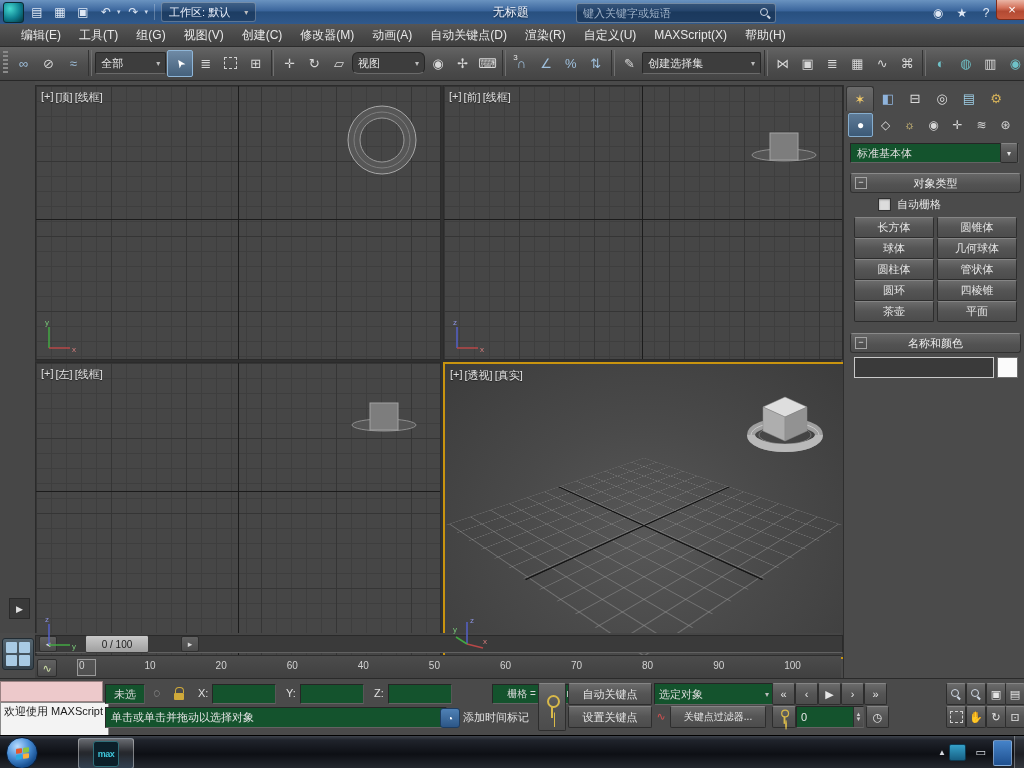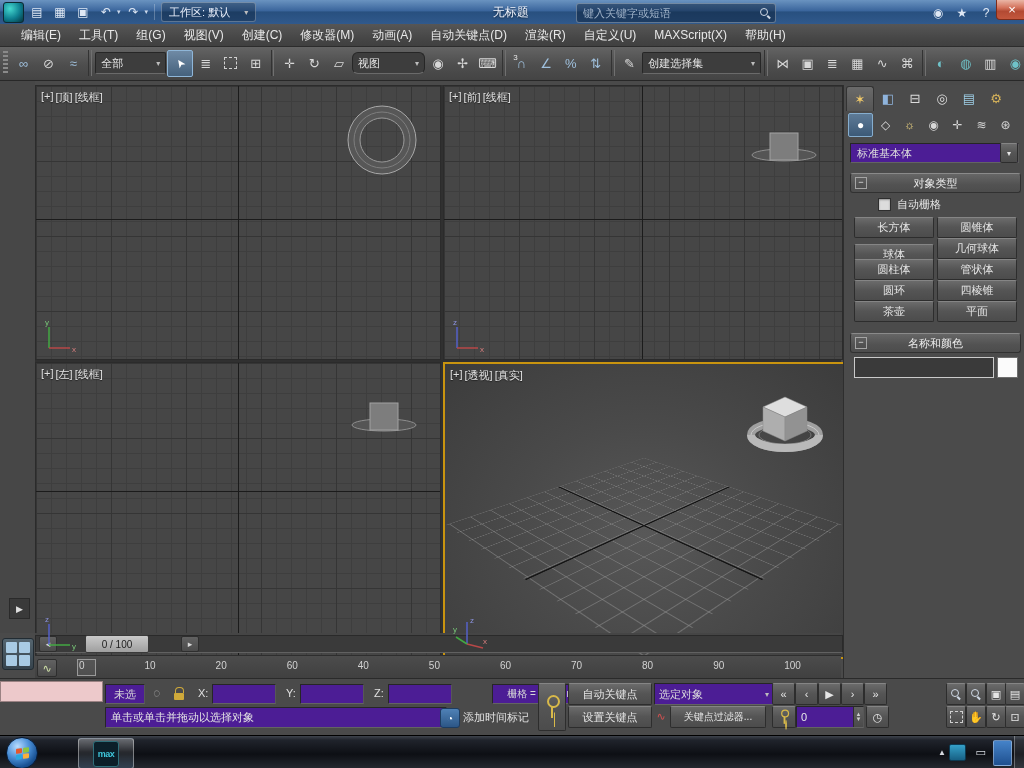--- a/index.html
+++ b/index.html
@@ -104,21 +104,21 @@
   #trackbar{position:absolute;left:35px;top:655px;width:806px;height:22px;
     background:linear-gradient(#4c4c4c,#404040);border-top:1px solid #2e2e2e;border-bottom:1px solid #2e2e2e;}
   #ticks{position:absolute;left:44px;right:40px;top:4px;display:flex;justify-content:space-between;
     color:#d2d2d2;font-size:10px;}
   #tb-marker{position:absolute;left:42px;top:3px;width:17px;height:15px;border:1px solid #9a9a9a;background:rgba(255,255,255,.07);}
   #mini-curve{position:absolute;left:2px;top:3px;width:18px;height:16px;display:flex;align-items:center;justify-content:center;
     background:linear-gradient(#626262,#4a4a4a);border:1px solid #2d2d2d;border-radius:2px;color:#cfe0a8;font-size:11px;}
 
   
   #statusbar{position:absolute;left:0;top:678px;width:1024px;height:57px;background:#4a4a4a;border-top:1px solid #2a2a2a;}
-  .sunk{background:#4c1d95;border:1px solid #262626;border-bottom-color:#636363;border-right-color:#575757;}
+  .sunk{background:#14532d;border:1px solid #262626;border-bottom-color:#636363;border-right-color:#575757;}
   .btn{background:linear-gradient(#6b6b6b,#555 48%,#4c4c4c);border:1px solid #2d2d2d;border-top-color:#858585;
     border-radius:2px;color:#e6e6e6;display:flex;align-items:center;justify-content:center;font-size:11px;}
   #macro-rec{position:absolute;left:0;top:2px;width:101px;height:19px;background:#edc9cb;border:1px solid #9b8283;}
   #listener{position:absolute;left:0;top:23px;width:101px;height:31px;background:#f3f3f3;border:1px solid #8a8a8a;
     color:#1a1a1a;font-size:11px;padding:1px 3px;white-space:nowrap;overflow:hidden;}
   .slabel{position:absolute;color:#e0e0e0;font-size:11px;}
   .sfield{position:absolute;height:18px;}
   .sfield input{width:100%;height:100%;background:transparent;border:none;outline:none;color:#e6e6e6;font-size:11px;padding:0 3px;box-sizing:border-box;font-family:inherit;}
   .sbtn{position:absolute;display:flex;align-items:center;justify-content:center;}
   .lockwrap{display:flex;flex-direction:column;align-items:center;}
@@ -389,20 +389,21 @@
       <span>60</span>
       <span>70</span>
       <span>80</span>
       <span>90</span>
       <span>100</span>
     </div>
   </div>
 
   <div id="statusbar">
     <div id="macro-rec"></div>
+    <div id="listener">欢迎使用 MAXScript</div>
 
     <div class="sunk sbtn" style="left:105px;top:5px;width:38px;height:18px;color:#d8d8d8;">未选</div>
     <div class="sbtn" style="left:147px;top:5px;width:20px;height:18px;color:#cfcfcf;font-size:12px;">◌</div>
     <div class="sbtn" style="left:169px;top:5px;width:20px;height:18px;">
       <span class="lockwrap">
           <span class="shackle"></span>
           <span class="lockbody"></span>
         </span>
     </div>
 
@@ -493,21 +494,21 @@
       <span class="minus">−</span>
       <span>对象类型</span>
     </div>
     <div class="row" style="position:absolute;left:34px;top:112px;gap:6px;">
       <span class="checkbox"></span>
       <span style="color:#e4e4e4;">自动栅格</span>
     </div>
 
     <div class="btn prim-btn" style="left:10px;top:132px;">长方体</div>
     <div class="btn prim-btn" style="left:93px;top:132px;">圆锥体</div>
-    <div class="btn prim-btn" style="left:10px;top:153px;margin-top:6px;">球体</div>
+    <div class="btn prim-btn" style="left:10px;top:153px;">球体</div>
     <div class="btn prim-btn" style="left:93px;top:153px;">几何球体</div>
     <div class="btn prim-btn" style="left:10px;top:174px;">圆柱体</div>
     <div class="btn prim-btn" style="left:93px;top:174px;">管状体</div>
     <div class="btn prim-btn" style="left:10px;top:195px;">圆环</div>
     <div class="btn prim-btn" style="left:93px;top:195px;">四棱锥</div>
     <div class="btn prim-btn" style="left:10px;top:216px;">茶壶</div>
     <div class="btn prim-btn" style="left:93px;top:216px;">平面</div>
 
     <div class="rollout" style="top:248px;">
       <span class="minus">−</span>

